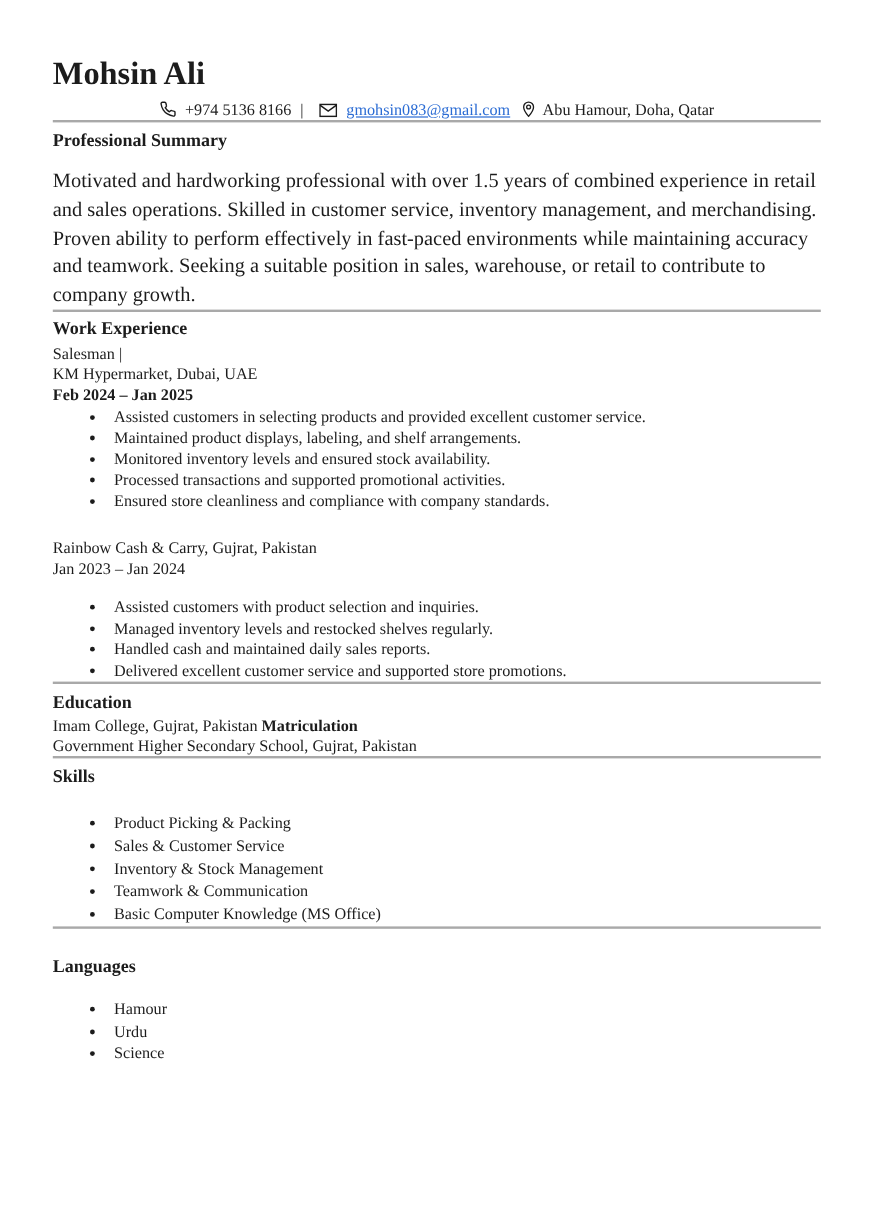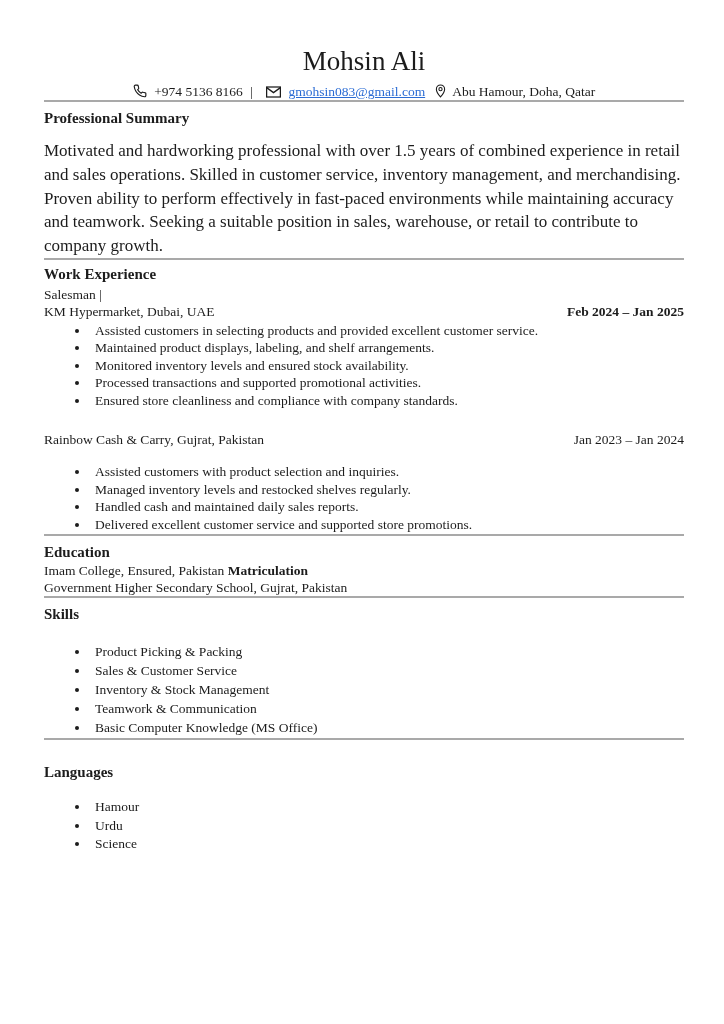--- a/index.html
+++ b/index.html
@@ -6,23 +6,22 @@
   body {
     width: 724px; height: 1024px;
     background: #ffffff;
     font-family: "Liberation Serif", serif;
     color: #1c1c1c;
     overflow: hidden;
   }
   .page { padding: 46px 40px 0 44px; }
 
   .name {
-    text-align: center;
     font-size: 27px;
-    font-weight: normal;
+    font-weight: bold;
     margin: 0;
   }
   .contact {
     text-align: center;
     font-size: 13.5px;
     margin-top: 7px;
     white-space: nowrap;
   }
   .contact .icon { display: inline-block; margin: 0 4px 0 6px; }
   .contact .icon svg { vertical-align: -2px; }
@@ -59,20 +58,21 @@
   }
 
   .line { font-size: 13.5px; line-height: 17px; }
   .job-title { margin-top: 3px; }
   .job-head {
     display: flex;
     justify-content: space-between;
     align-items: baseline;
     font-size: 13.5px;
     line-height: 17px;
+    flex-direction: column;
   }
   .job-head .dates-italic { font-weight: bold; }
   .job2-head { margin-top: 22px; }
 
   ul.blist {
     margin: 3px 0 0 0;
     padding-left: 46px;
     list-style-type: disc;
   }
   ul.blist li {
@@ -142,21 +142,21 @@
   <ul class="blist job2-list">
     <li>Assisted customers with product selection and inquiries.</li>
     <li>Managed inventory levels and restocked shelves regularly.</li>
     <li>Handled cash and maintained daily sales reports.</li>
     <li>Delivered excellent customer service and supported store promotions.</li>
   </ul>
 
   <hr class="rule r3">
   <h2 class="sec">Education</h2>
   <div class="edu-block">
-    <div class="line"><span>Imam College, Ensured, Pakistan </span><span class="bold">Matriculation</span></div>
+    <div class="line"><span>Imam College, Gujrat, Pakistan </span><span class="bold">Matriculation</span></div>
     <div class="line">Government Higher Secondary School, Gujrat, Pakistan</div>
   </div>
 
   <hr class="rule r4">
   <h2 class="sec">Skills</h2>
   <ul class="blist skills-list">
     <li>Product Picking &amp; Packing</li>
     <li>Sales &amp; Customer Service</li>
     <li>Inventory &amp; Stock Management</li>
     <li>Teamwork &amp; Communication</li>

